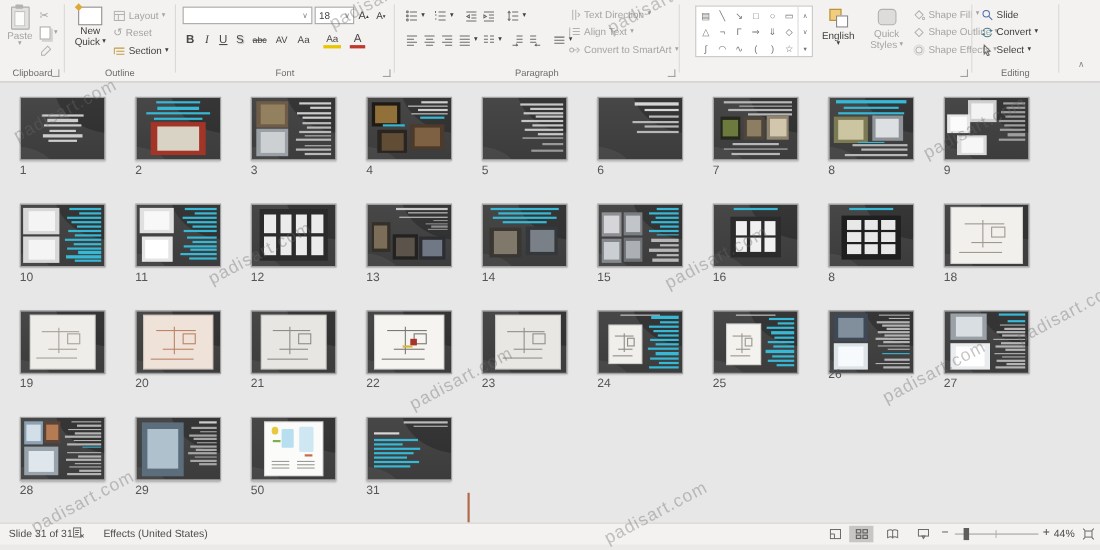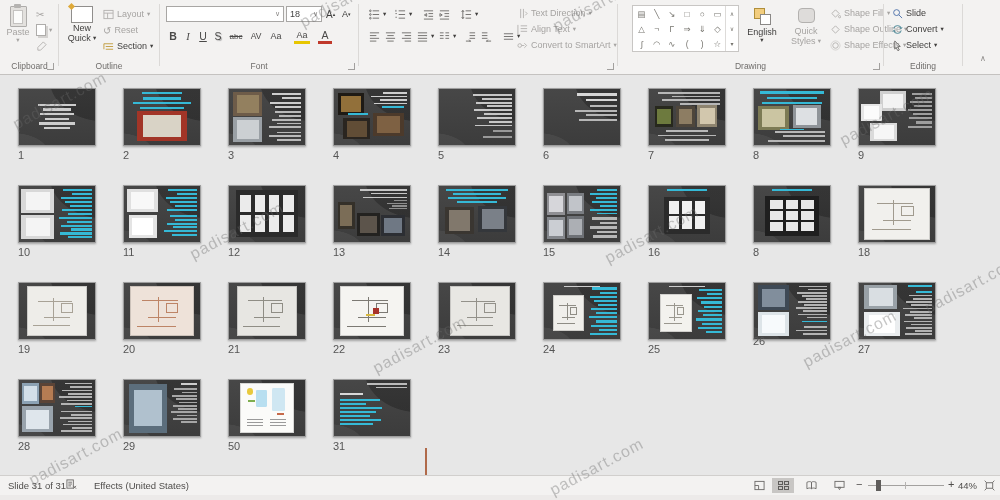--- a/index.html
+++ b/index.html
@@ -251,20 +251,21 @@
         <span class="ch">▾</span>
     </div>
     <div class="sb dis" style="left:150px;top:38px">
       <svg class="ric" viewBox="0 0 12 12" style="margin-left:8px">
           <circle cx="3" cy="6" r="2"></circle>
           <path d="M5 6h3M8 3.5L10.5 6 8 8.5"></path>
         </svg>
       <span>Convert to SmartArt</span>
         <span class="ch">▾</span>
     </div>
+    <div class="glabel">Paragraph</div>
     <span class="dlg"></span>
   </div>
   <div class="gsep" style="left:617px"></div>
 
   <div class="grp" style="left:618px;width:265px">
     <div id="gallery">
       <div id="gcells">
           <span>▤</span>
           <span>╲</span>
           <span>↘</span>
@@ -319,21 +320,20 @@
         <span class="ch">▾</span>
     </div>
     <div class="sb dis" style="left:212px;top:38px">
       <svg class="ric" viewBox="0 0 12 12">
           <circle cx="6" cy="6" r="3"></circle>
           <circle cx="6" cy="6" r="5" opacity=".45"></circle>
         </svg>
       <span>Shape Effects</span>
         <span class="ch">▾</span>
     </div>
-    <div class="glabel">Drawing</div>
     <span class="dlg"></span>
   </div>
   <div class="gsep" style="left:883px"></div>
 
   <div class="grp" style="left:884px;width:78px">
     <div class="sb" style="left:8px;top:6px">
       <svg class="ric" viewBox="0 0 12 12" style="color:#4a6ea9">
           <circle cx="5" cy="5" r="3.2"></circle>
           <path d="M7.5 7.5L11 11"></path>
         </svg>

